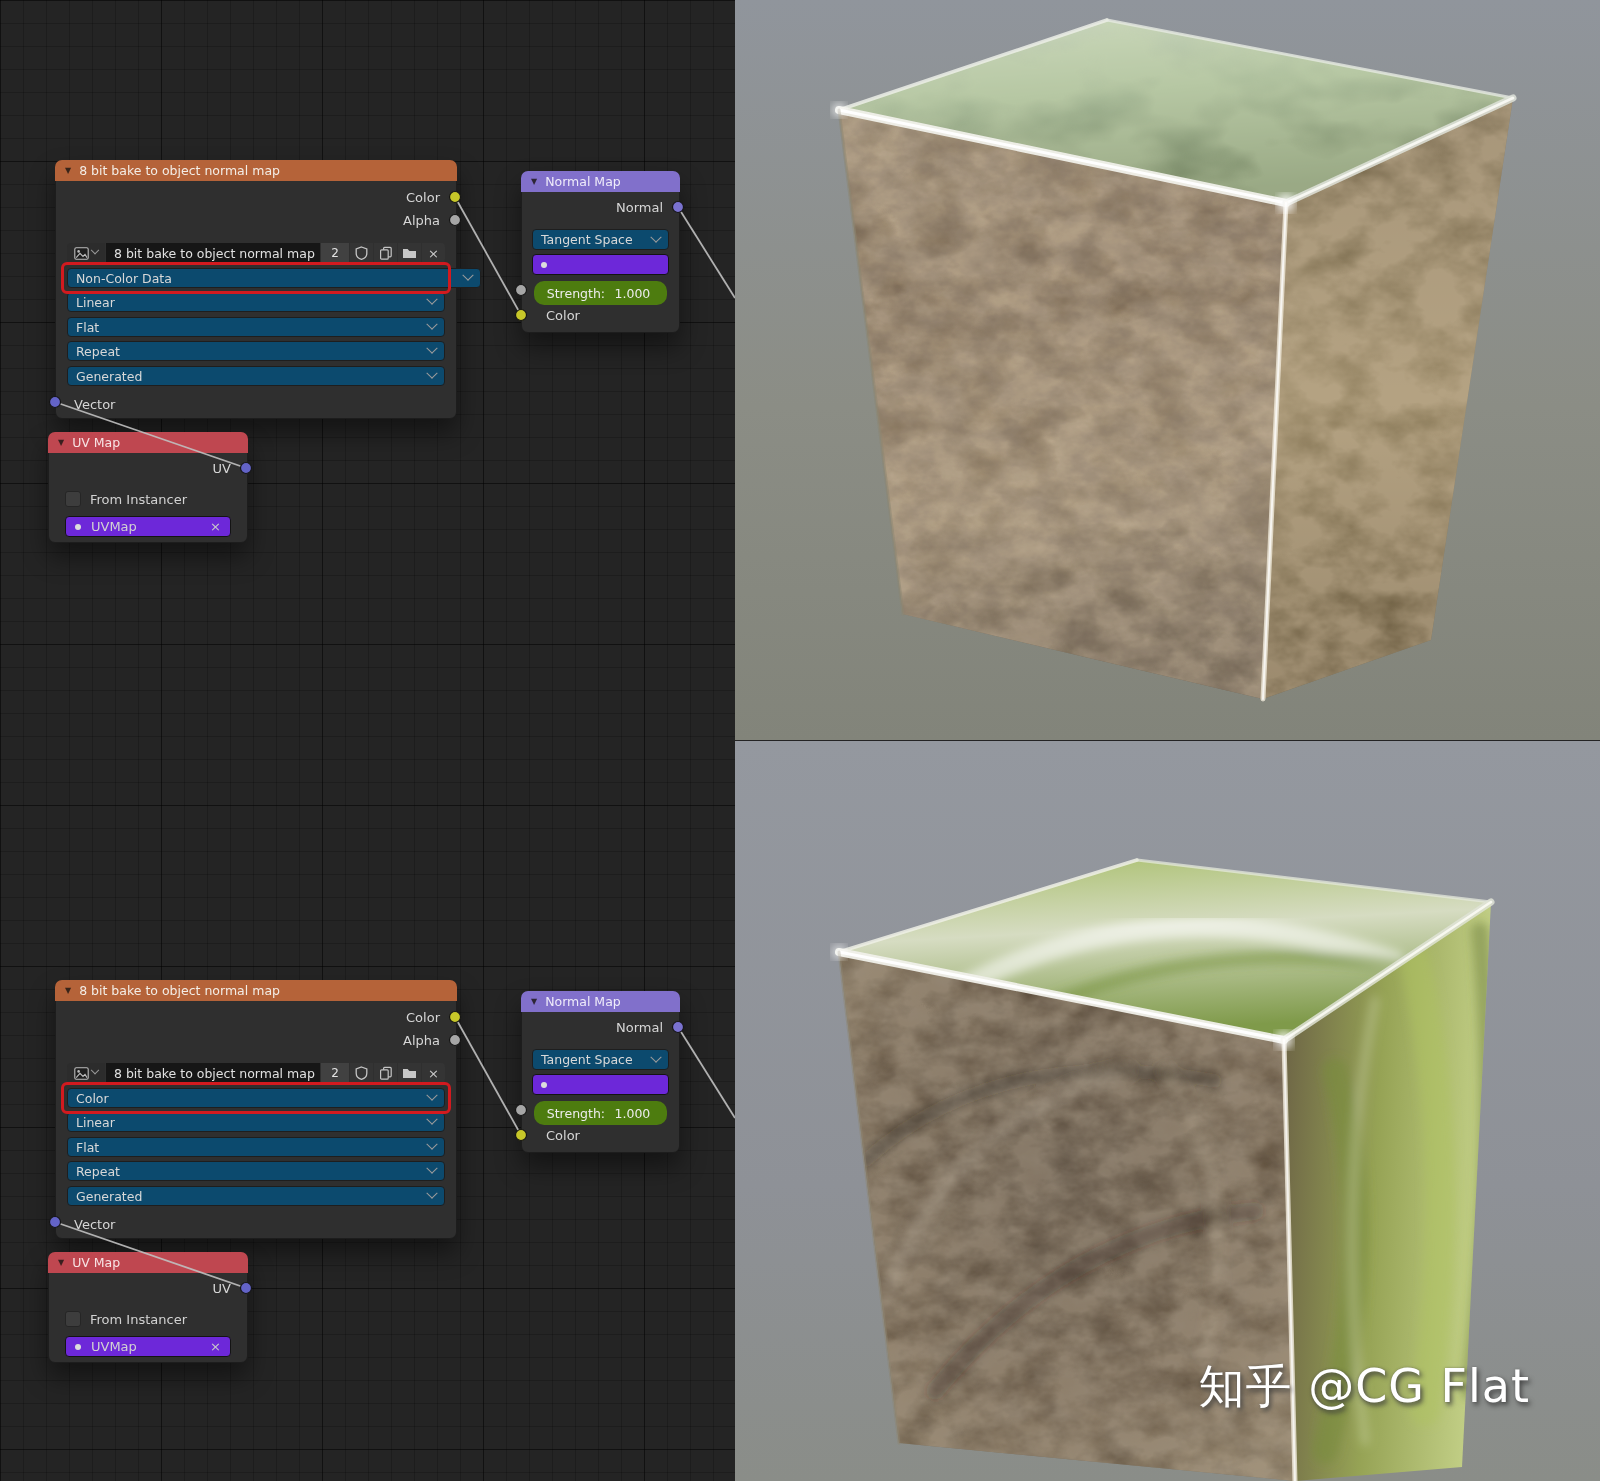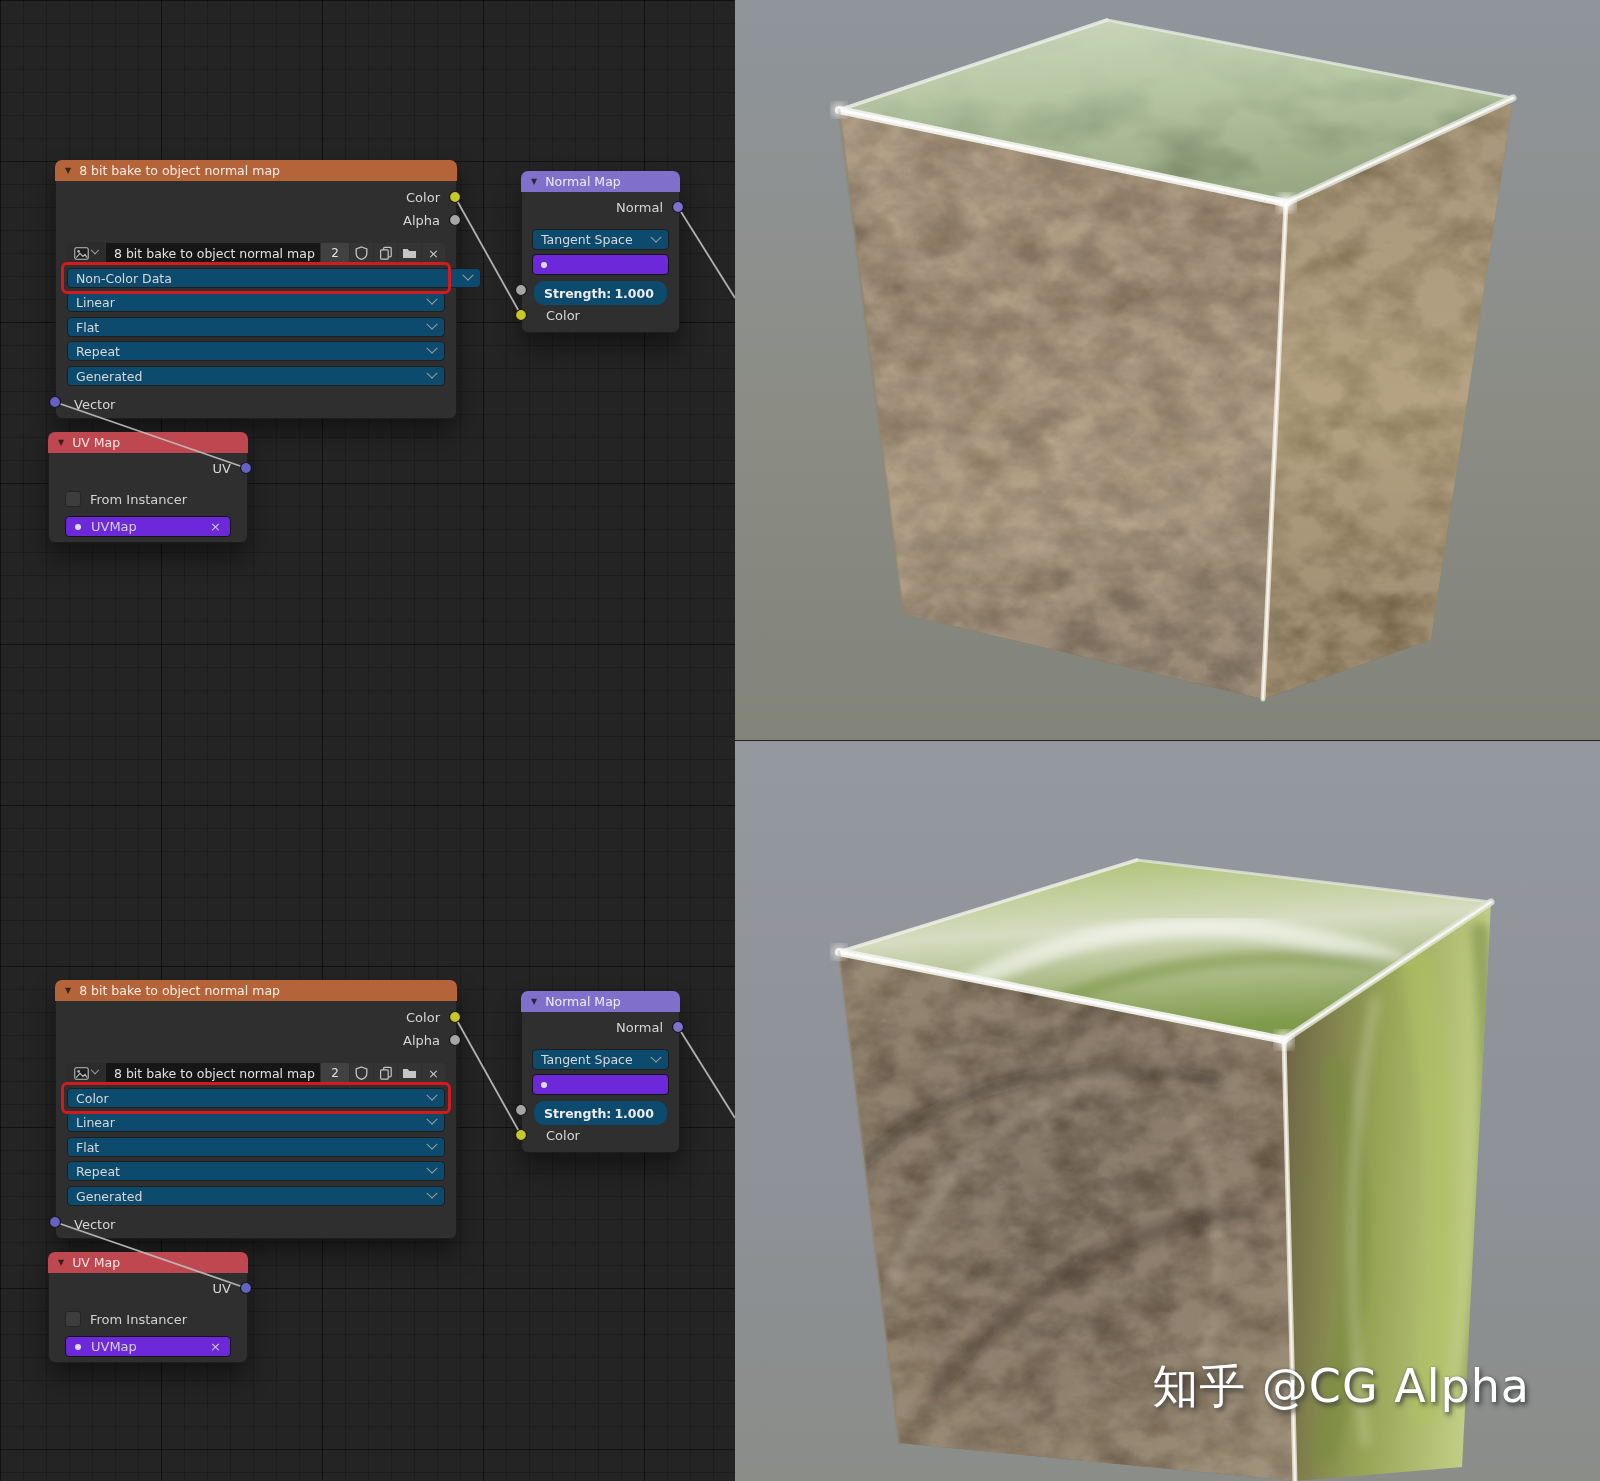--- a/index.html
+++ b/index.html
@@ -32,22 +32,22 @@
   .seg-browse{width:38px;background:#2c2c2c;border-radius:4px 0 0 4px;gap:3px;}
   .seg-browse .chev{margin:0;width:5px;height:5px;}
   .seg-name{flex:1;background:#161616;justify-content:flex-start;padding:0 8px;color:#e0e0e0;
     white-space:nowrap;overflow:hidden;font-size:12.5px;}
   .seg-cnt{width:28px;background:#414141;color:#e3e3e3;font-size:12px;}
   .seg-ic{width:23px;background:#343434;color:#c9c9c9;}
   .seg-last{border-radius:0 4px 4px 0;font-size:13px;}
   .field{position:absolute;background:#6d28d9;border:1px solid #141414;border-radius:4px;
     display:flex;align-items:center;box-sizing:border-box;}
   .dotc{width:6px;height:6px;border-radius:50%;background:#dcdcdc;flex:none;}
-  .strength{position:absolute;height:20px;background:#0c4a6e;border-radius:10px;display:flex;align-items:center;
-    color:#ececec;font-size:12.5px;box-sizing:border-box;padding:12px 10px;font-weight:bold;}
+  .strength{position:absolute;height:20px;background:#4d7c0f;border-radius:10px;display:flex;align-items:center;
+    color:#ececec;font-size:12.5px;box-sizing:border-box;padding:12px 10px;}
   .strength .sl{flex:1.3;text-align:center;}
   .strength .sv{flex:1;text-align:center;}
   .cbrow{position:absolute;display:flex;align-items:center;gap:9px;height:16px;}
   .checkbox{width:14px;height:14px;background:#3d3d3d;border:1px solid #252525;border-radius:3px;flex:none;}
   .redbox{position:absolute;border:3px solid #d21a1f;border-radius:6px;z-index:4;}
   .wires{position:absolute;left:0;top:0;z-index:5;pointer-events:none;}
   
   .render{position:absolute;left:735px;width:865px;height:740px;}
   .render svg{display:block;}
   .wm{position:absolute;right:70px;top:1356px;font-size:46px;color:#ffffff;letter-spacing:1px;z-index:8;
@@ -434,14 +434,14 @@
         <path d="M549,299 L756,161" stroke="#fbfbf4" stroke-width="2.5" opacity=".9"></path>
         <path d="M549,299 L560,740" stroke="#efe9da" stroke-width="5" opacity=".8"></path>
         <path d="M549,299 L560,740" stroke="#ffffff" stroke-width="2" opacity=".7"></path>
         <path d="M104,211 L164,702" stroke="#8d8672" stroke-width="3" opacity=".5"></path>
       </g>
       <circle cx="549" cy="299" r="9" fill="#ffffff" opacity=".85" filter="url(#softB)"></circle>
       <circle cx="104" cy="211" r="7" fill="#ffffff" opacity=".7" filter="url(#softB)"></circle>
     </svg>
   </div>
 
-  <div class="wm">知乎 @CG Alpha</div>
+  <div class="wm">知乎 @CG Flat</div>
 </div>
 
 </body></html>

